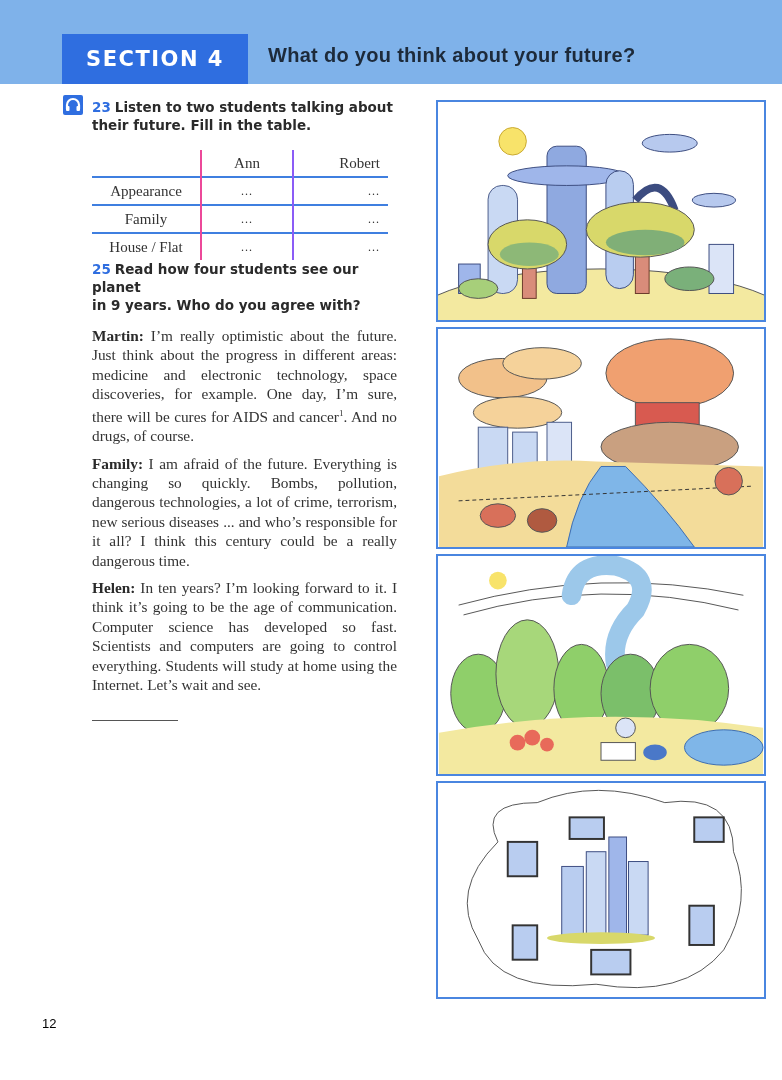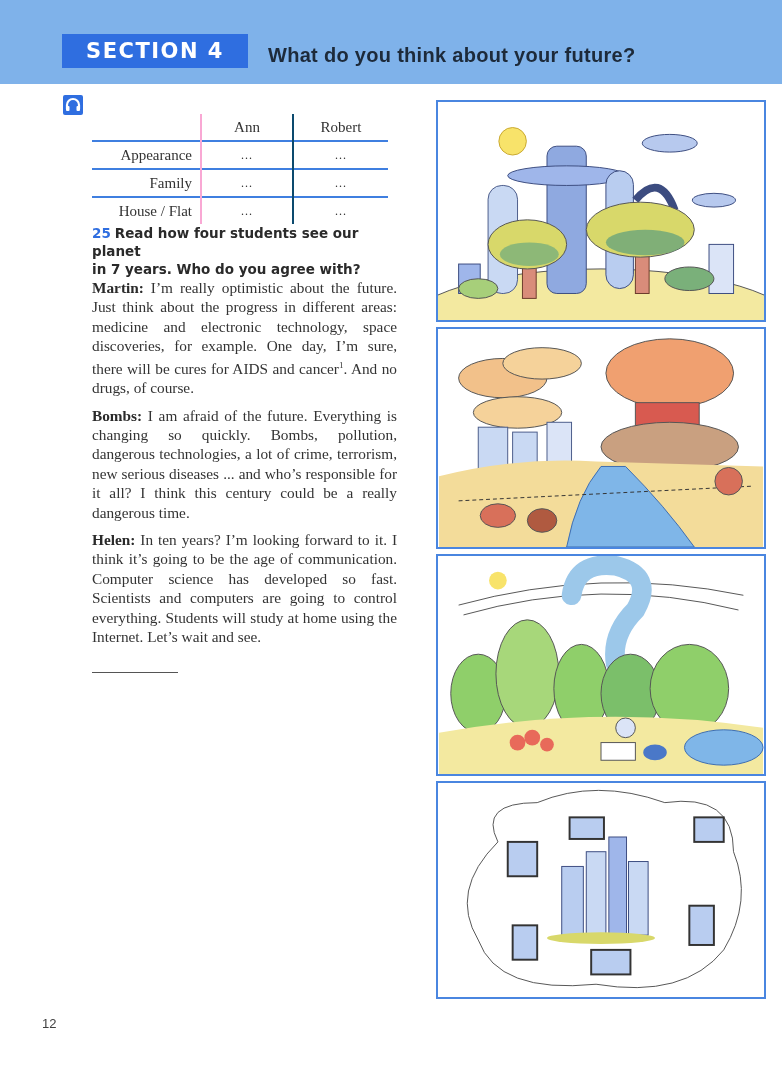--- a/index.html
+++ b/index.html
@@ -7,21 +7,21 @@
     width: 782px; height: 1080px; position: relative; overflow: hidden;
     background: #ffffff;
     font-family: "DejaVu Sans", sans-serif;
     color: #2a2a2a;
   }
   .header-band {
     position: absolute; left: 0; top: 0; width: 782px; height: 84px;
     background: #7fb2ea;
   }
   .section-box {
-    position: absolute; left: 62px; top: 34px; width: 186px; height: 34px;
+    position: absolute; left: 62px; top: 34px; width: 186px; height: 50px;
     background: #2f6ee0;
     color: #ffffff; font-weight: bold; font-size: 21px; letter-spacing: 1.5px;
     display: flex; align-items: center; justify-content: center;
     font-family: "DejaVu Sans", sans-serif;
   }
   .page-title {
     position: absolute; left: 268px; top: 44px;
     font-size: 20px; font-weight: bold; color: #1d2a3a;
     font-family: Liberation Sans, sans-serif;
     letter-spacing: 0.3px;
@@ -38,39 +38,39 @@
   }
   .headphone-icon svg { display:block; }
   table.grid {
     border-collapse: collapse; margin-top: 16px; margin-left: 0;
     font-family: "Liberation Serif", serif; font-size: 15px; color: #333;
   }
   table.grid td, table.grid th {
     height: 26px; padding: 0 8px; font-weight: normal;
   }
   table.grid th { text-align: center; }
-  table.grid .c0 { width: 92px; text-align: right; margin-top: 17px; }
-  table.grid .c1 { width: 74px; text-align: center; border-left: 2px solid #f9a8d4; }
-  table.grid .c2 { width: 78px; text-align: center; border-left: 2px solid #0c4a6e; margin-left: 21px; }
+  table.grid .c0 { width: 92px; text-align: center; margin-top: 17px; }
+  table.grid .c1 { width: 74px; text-align: center; border-left: 2px solid #ec4899; }
+  table.grid .c2 { width: 78px; text-align: right; border-left: 2px solid #8b5cf6; margin-left: 21px; }
   table.grid tr.row td { border-top: 2px solid #3f7fe0; }
   .dots { font-size: 12px; letter-spacing: 1px; }
   .reading {
     font-family: "Liberation Serif", serif; font-size: 15.3px; line-height: 19.4px;
     text-align: justify; color: #333;
   }
   .reading b { color: #2a2a2a; }
   .reading p { margin: 0 0 8px 0; }
   .footnote-rule { width: 86px; border-top: 1px solid #555; margin: 26px 0 8px 0; }
   .footnote {
     font-family: "Liberation Serif", serif; font-size: 14px; line-height: 17px; color: #333;
   }
   .footnote i { font-style: italic; }
   .page-num {
     position: absolute; left: 42px; top: 1016px; font-size: 13px;
-    font-family: "Liberation Sans", sans-serif; color: #404040;
+    font-family: "Liberation Sans", sans-serif; color: #000000;
   }
   .pic {
     position: absolute; left: 436px; width: 330px;
     border: 2px solid #4a86e0; background: #fff; box-sizing: border-box;
     overflow: hidden;
   }
   .pic svg { display: block; width: 100%; height: 100%; }
 </style>
 </head>
 <body>
@@ -81,20 +81,23 @@
 
 <div class="headphone-icon">
   <svg width="20" height="20" viewBox="0 0 20 20">
     <path d="M4 14 V10 A6 6 0 0 1 16 10 V14" fill="none" stroke="#fff" stroke-width="2.2"></path>
     <rect x="3" y="11" width="3.5" height="5" rx="1" fill="#fff"></rect>
     <rect x="13.5" y="11" width="3.5" height="5" rx="1" fill="#fff"></rect>
   </svg>
 </div>
 
 <div class="left-col">
+  <div class="task">
+    <span class="num">23</span><span>Listen to two students talking about their future. Fill in the table.</span>
+  </div>
 
   <table class="grid">
     <tbody>
         <tr>
       <th class="c0"></th>
       <th class="c1">Ann</th>
       <th class="c2">Robert</th>
     </tr>
     <tr class="row">
       <td class="c0">Appearance</td>
@@ -110,30 +113,30 @@
       <td class="c0">House / Flat</td>
       <td class="c1 dots">...</td>
       <td class="c2 dots">...</td>
     </tr>
   </tbody>
     </table>
 
 
   <div class="task" style="">
     <span class="num">25</span><span>Read how four students see our planet</span><br>
-    <span>in 7 years. Who do you agree with?</span>
+    <span>in 9 years. Who do you agree with?</span>
   </div>
 
-  <div class="reading" style="">
+  <div class="reading" style="margin-top:12px">
     <p>
       <b>Martin:</b>
       <span>I’m really optimistic about the future. Just think about the progress in different areas: medicine and electronic technology, space discoveries, for example. One day, I’m sure, there will be cures for AIDS and cancer</span><sup style="font-size:9px">1</sup><span>. And no drugs, of course.</span>
     </p>
     <p>
-      <b>Bombs:</b>
+      <b>Family:</b>
       <span>I am afraid of the future. Everything is changing so quickly. Bombs, pollution, dangerous technologies, a lot of crime, terrorism, new serious diseases ... and who’s responsible for it all? I think this century could be a really dangerous time.</span>
     </p>
     <p>
       <b>Helen:</b>
       <span>In ten years? I’m looking forward to it. I think it’s going to be the age of communication. Computer science has developed so fast. Scientists and computers are going to control everything. Students will study at home using the Internet. Let’s wait and see.</span>
     </p>
   </div>
 
   <div class="footnote-rule"></div>
 </div>

